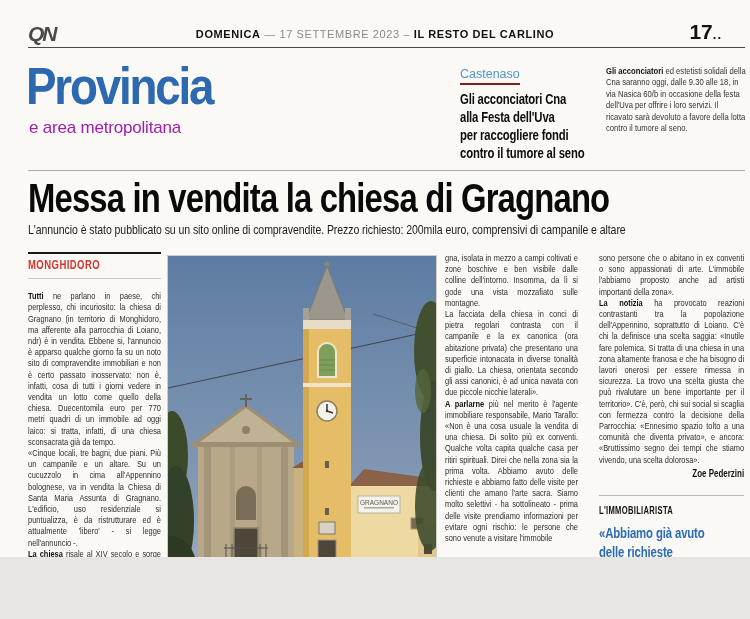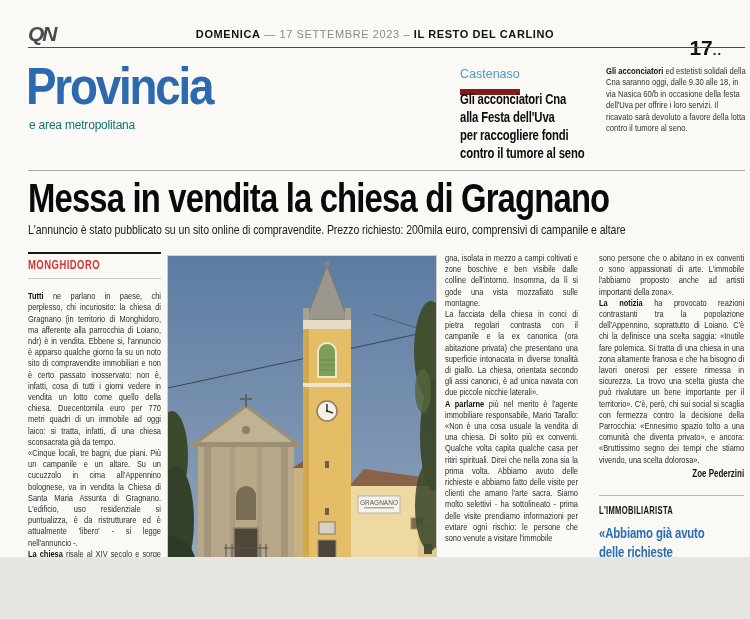--- a/index.html
+++ b/index.html
@@ -5,32 +5,32 @@
   html,body{margin:0;padding:0;background:#e8e6e2;}
   .page{position:relative;width:750px;height:557px;background:#faf9f5;overflow:hidden;
         font-family:"Liberation Sans",sans-serif;color:#222;}
   .rule{position:absolute;height:0;border-top:1px solid #999;}
   
   .qn{position:absolute;left:28px;top:22px;font-size:21px;font-weight:900;font-style:italic;
       color:#4a4a4a;letter-spacing:-2px;}
   .dateline{position:absolute;left:0;right:0;top:28px;text-align:center;font-size:11px;
       letter-spacing:.6px;color:#8a8a8a;}
   .dateline .b{color:#111;font-weight:bold;}
-  .pagenum{position:absolute;right:28px;top:20px;font-size:21px;font-weight:900;color:#111;margin-top:16px;}
+  .pagenum{position:absolute;right:28px;top:20px;font-size:21px;font-weight:900;color:#111;}
   .pagenum .dots{font-size:13px;font-weight:900;letter-spacing:1px;}
   
   .masthead-title{position:absolute;left:26px;top:56px;font-size:52px;font-weight:800;
       color:#2c69ae;letter-spacing:-2.5px;white-space:nowrap;transform:scaleX(.88);
       transform-origin:0 0;}
-  .masthead-sub{position:absolute;left:29px;top:118px;font-size:12px;color:#0f766e;
+  .masthead-sub{position:absolute;left:29px;top:118px;font-size:17px;color:#a21caf;
       letter-spacing:-.2px;}
   
   .brief{position:absolute;left:460px;top:64px;width:286px;height:104px;}
   .brief .kicker{display:inline-block;font-size:12.5px;color:#4f97cf;
-      border-bottom:6px solid #7f1d1d;padding-bottom:8px;}
+      border-bottom:2px solid #7f1d1d;padding-bottom:2px;}
   .brief .hlines{position:absolute;left:0;top:26px;width:195px;transform:scaleX(.78);
       transform-origin:0 0;}
   .brief .hlines div{font-size:14.5px;line-height:18px;font-weight:bold;color:#0c0c0c;
       letter-spacing:-.2px;white-space:nowrap;}
   .brief .bbody{position:absolute;left:146px;top:1px;width:180px;transform:scaleX(.78);
       transform-origin:0 0;font-size:9.8px;line-height:11.4px;color:#333;text-align:left;}
   
   .headline{position:absolute;left:28px;top:176px;margin:0;font-size:40px;font-weight:800;
       color:#0a0a0a;letter-spacing:-1px;white-space:nowrap;transform:scaleX(.82);
       transform-origin:0 0;}

